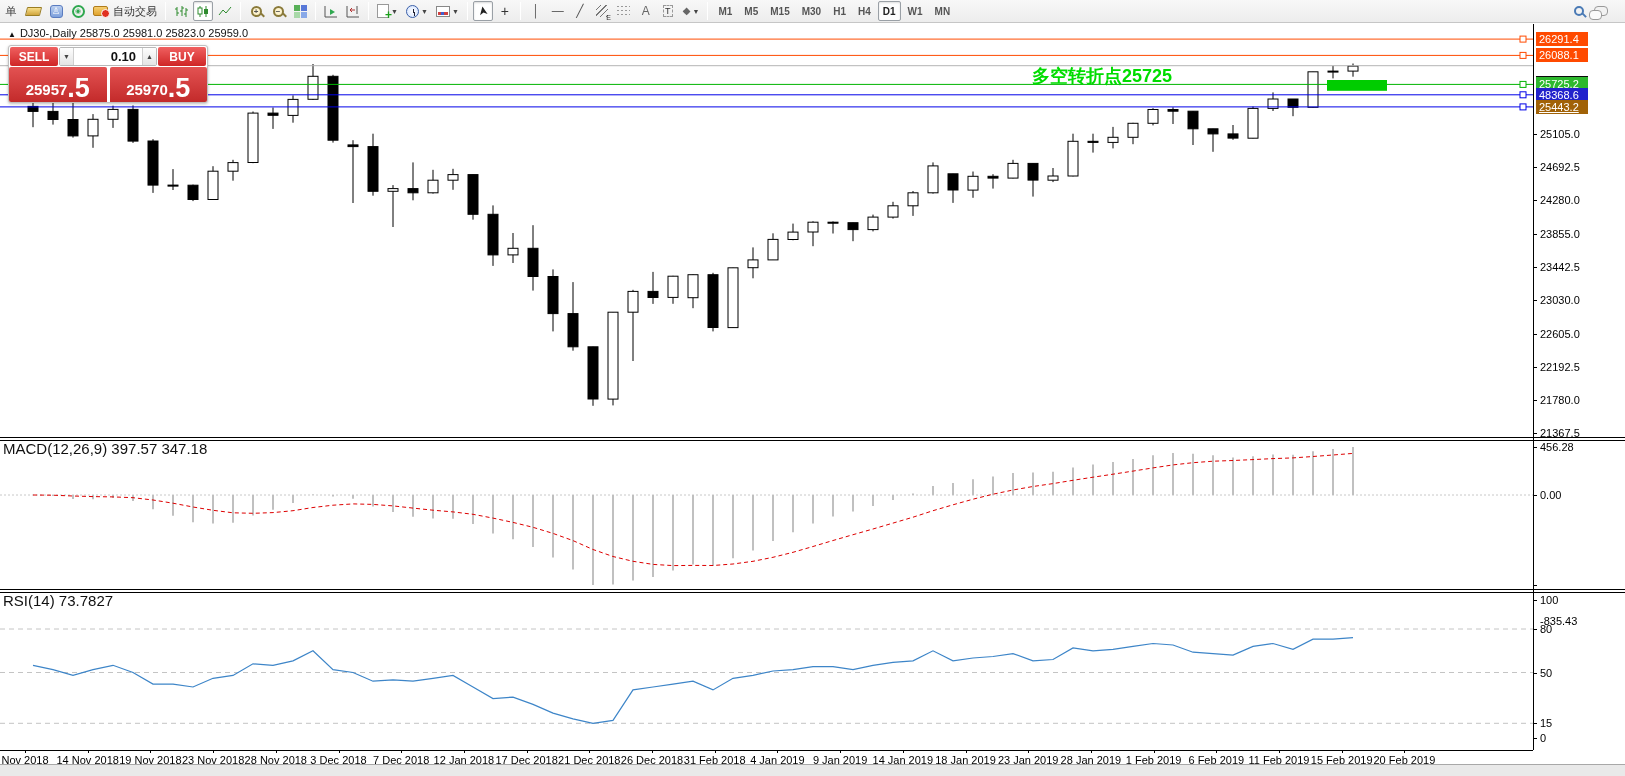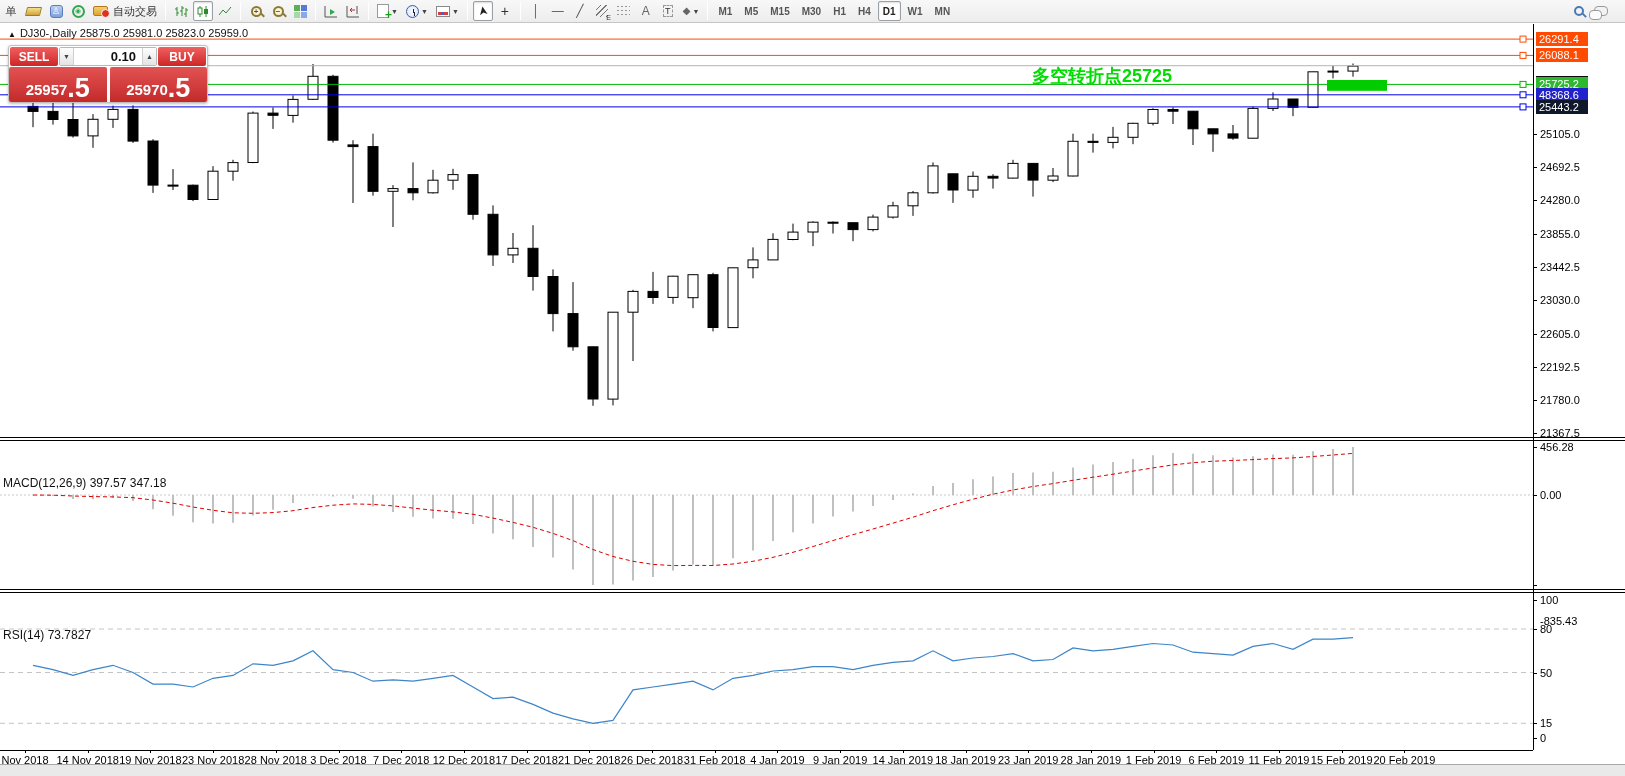--- a/index.html
+++ b/index.html
@@ -51,21 +51,21 @@
   .srchic:after { content:""; position:absolute; width:6px; height:2px; background:#4a7ab5; transform:rotate(45deg); right:-5px; bottom:-2px; }
 
   
   .chart { position:absolute; left:0; top:24px; width:1625px; height:752px; background:#fff; }
   svg.layer { position:absolute; left:0; top:0; }
   .axis-line { position:absolute; left:1533px; top:0; width:1px; height:726px; background:#000; }
   .hborder { position:absolute; background:#000; height:1px; }
   .chart-title { position:absolute; left:8px; top:3px; font-size:11px; color:#111; white-space:nowrap; }
   .chart-title .tri { font-size:8px; margin-right:4px; }
   .annotation { position:absolute; left:1032px; top:40px; font-size:18px; font-weight:bold; color:#00dd00; white-space:nowrap; }
-  .pane-label { position:absolute; left:3px; font-size:12px; color:#111;margin-top:36px; }
+  .pane-label { position:absolute; left:3px; font-size:15px; color:#111; }
   .price-label { position:absolute; left:1536px; height:14px; line-height:14px; font-size:11px;
     color:#fff; padding:0 3px; min-width:52px; }
   .axis-label { position:absolute; left:1540px; height:13px; line-height:13px; font-size:11px; color:#000; }
   .tick { position:absolute; left:1533px; width:4px; height:1px; background:#000; }
   .date-axis { position:absolute; left:0; top:728px; width:1625px; height:14px; font-size:11px; color:#000; }
   .date-lbl { position:absolute; top:2px; transform:translateX(-50%); white-space:nowrap; }
   .dtick { position:absolute; top:-2px; width:1px; height:3px; background:#000; }
   .bottom-strip { position:absolute; left:0; top:740px; width:1625px; height:12px;
     background:#e9e9e9; border-top:1px solid #a8a8a8; }
 
@@ -484,21 +484,21 @@
       <div class="axis-label" style="top: 337px;">22192.5</div>
       <div class="tick" style="top: 376px;"></div>
       <div class="axis-label" style="top: 370px;">21780.0</div>
       <div class="tick" style="top: 409px;"></div>
       <div class="axis-label" style="top: 403px;">21367.5</div>
       <div class="price-label" style="top: 8.088px; background: rgb(255, 74, 0);">26291.4</div>
       <div class="price-label" style="top: 24.352px; background: rgb(255, 74, 0);">26088.1</div>
       <div class="price-label" style="top: 52px; background: rgb(10, 10, 10);">25959.0</div>
       <div class="price-label" style="top: 53.384px; background: rgb(45, 184, 45);">25725.2</div>
       <div class="price-label" style="top: 63.832px; background: rgb(34, 34, 204);">48368.6</div>
-      <div class="price-label" style="top: 75.944px; background: #0f172a;">25443.2</div>
+      <div class="price-label" style="top: 75.944px; background: #a16207; text-decoration: underline;">25443.2</div>
       <div class="tick" style="top: 423px;"></div>
       <div class="axis-label" style="top: 417px;">456.28</div>
       <div class="tick" style="top: 471px;"></div>
       <div class="axis-label" style="top: 465px;">0.00</div>
       <div class="tick" style="top: 561px;"></div>
       <div class="axis-label" style="top: 555px; margin-top: 36px;">-835.43</div>
       <div class="tick" style="top: 576px;"></div>
       <div class="axis-label" style="top: 570px;">100</div>
       <div class="tick" style="top: 605px;"></div>
       <div class="axis-label" style="top: 599px;">80</div>
@@ -518,21 +518,21 @@
       <div class="date-lbl" style="left: 150.4px;">19 Nov 2018</div>
       <div class="dtick" style="left: 213.1px;"></div>
       <div class="date-lbl" style="left: 213.1px;">23 Nov 2018</div>
       <div class="dtick" style="left: 275.8px;"></div>
       <div class="date-lbl" style="left: 275.8px;">28 Nov 2018</div>
       <div class="dtick" style="left: 338.5px;"></div>
       <div class="date-lbl" style="left: 338.5px;">3 Dec 2018</div>
       <div class="dtick" style="left: 401.2px;"></div>
       <div class="date-lbl" style="left: 401.2px;">7 Dec 2018</div>
       <div class="dtick" style="left: 463.9px;"></div>
-      <div class="date-lbl" style="left: 463.9px;">12 Dec 2018</div>
+      <div class="date-lbl" style="left: 463.9px;">12 Jan 2018</div>
       <div class="dtick" style="left: 526.6px;"></div>
       <div class="date-lbl" style="left: 526.6px;">17 Dec 2018</div>
       <div class="dtick" style="left: 589.3px;"></div>
       <div class="date-lbl" style="left: 589.3px;">21 Dec 2018</div>
       <div class="dtick" style="left: 652px;"></div>
       <div class="date-lbl" style="left: 652px;">26 Dec 2018</div>
       <div class="dtick" style="left: 714.7px;"></div>
       <div class="date-lbl" style="left: 714.7px;">31 Feb 2018</div>
       <div class="dtick" style="left: 777.4px;"></div>
       <div class="date-lbl" style="left: 777.4px;">4 Jan 2019</div>

